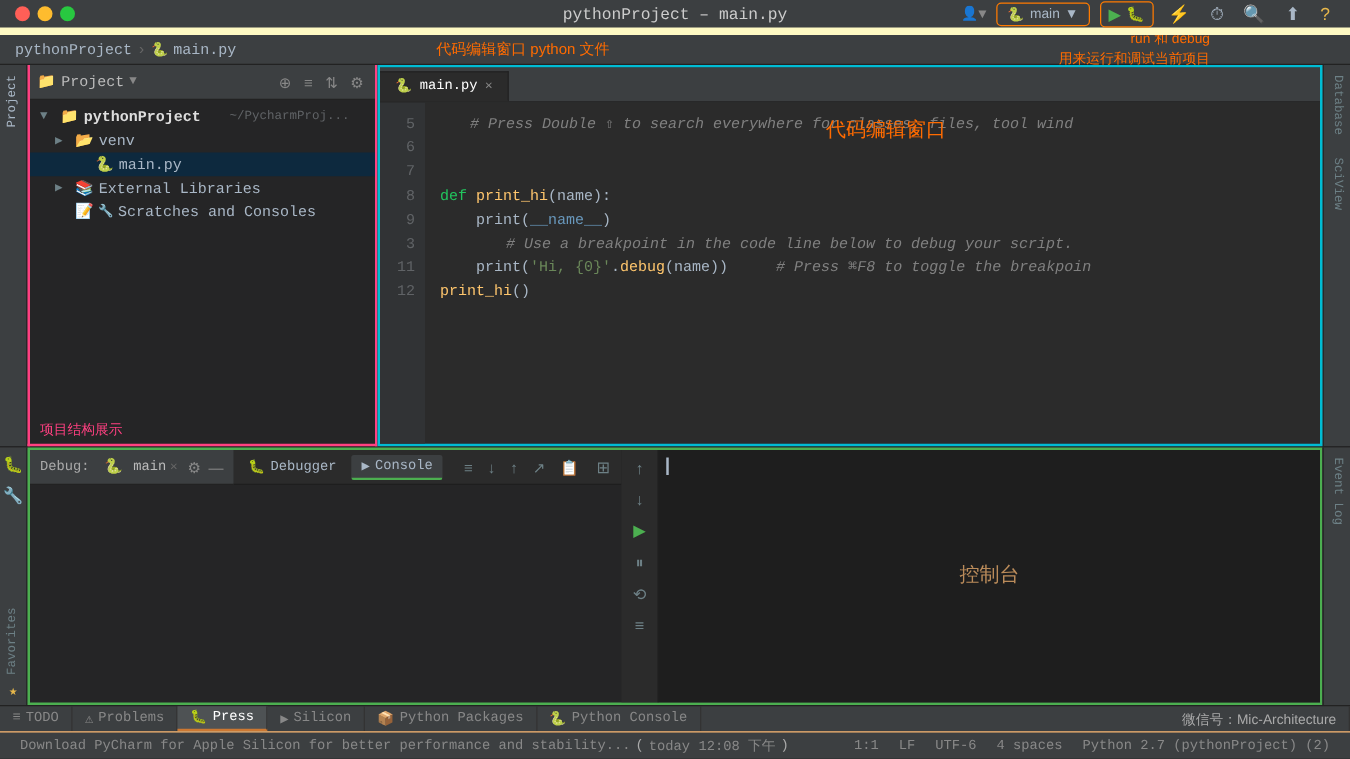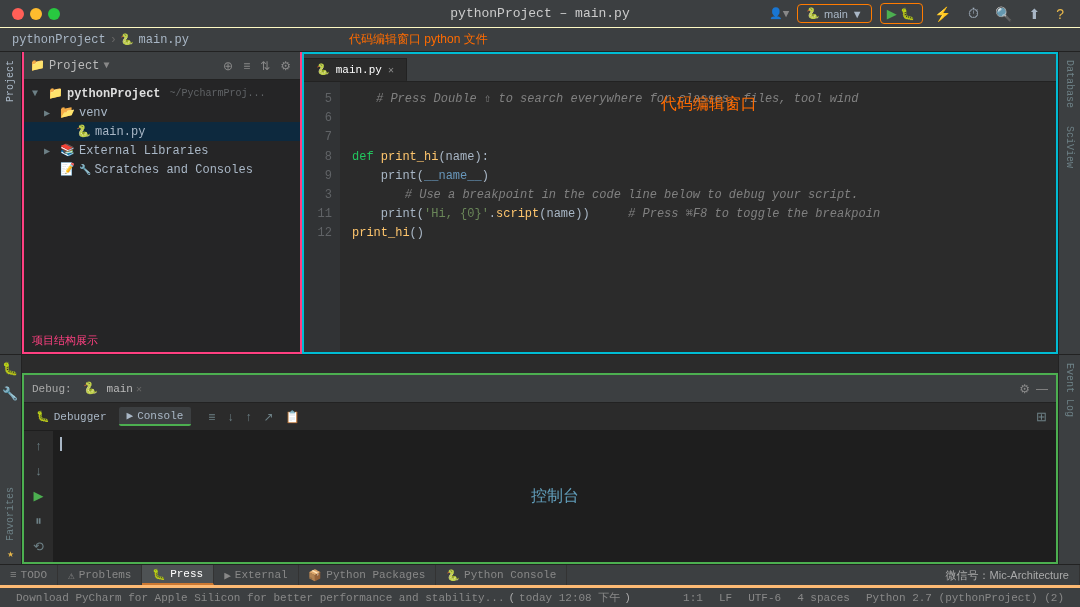--- a/index.html
+++ b/index.html
@@ -15,21 +15,21 @@
     }
 
     
     .titlebar {
       background: #3c3f41;
       height: 28px;
       display: flex;
       align-items: center;
       justify-content: center;
       position: relative;
-      border-bottom: 1px solid #fef9c3;
+      border-bottom: 6px solid #fef9c3;
     }
     .titlebar-traffic {
       position: absolute;
       left: 12px;
       display: flex;
       gap: 6px;
     }
     .traffic-btn {
       width: 12px;
       height: 12px;
@@ -294,22 +294,21 @@
       height: 220px;
       border-top: 1px solid #222;
     }
 
     
     .debug-panel {
       flex: 1;
       background: #252526;
       border: 2px solid #4caf50;
       display: flex;
-      flex-direction: column;
-      margin-top: 18px;
+      flex-direction: row;
     }
     .debug-header {
       background: #3c3f41;
       height: 28px;
       display: flex;
       align-items: center;
       padding: 0 8px;
       border-bottom: 1px solid #222;
       gap: 8px;
     }
@@ -371,36 +370,36 @@
       display: inline-block;
       width: 2px;
       height: 14px;
       background: #a9b7c6;
       vertical-align: middle;
       animation: blink 1s infinite;
     }
     @keyframes blink { 0%,100%{opacity:1} 50%{opacity:0} }
 
     .console-annotation {
-      color: #7dd3fc;
+      color: #fdba74;
       font-family: 'SimHei', 'Microsoft YaHei', sans-serif;
       font-size: 16px;
       opacity: 0.7;
     }
 
     
     .status-bar {
       height: 22px;
       background: #3c3f41;
       display: flex;
       align-items: center;
       padding: 0 8px;
       font-size: 11px;
       color: #888;
-      border-top: 3px solid #fdba74;
+      border-top: 1px solid #fdba74;
       gap: 0;
     }
     .status-item {
       padding: 0 8px;
       display: flex;
       align-items: center;
       gap: 4px;
       cursor: pointer;
       height: 100%;
       white-space: nowrap;
@@ -478,20 +477,24 @@
 
 <div class="breadcrumb-bar">
   <span class="breadcrumb-link">pythonProject</span>
   <span class="breadcrumb-sep">›</span>
   <span class="breadcrumb-file">
     <span class="file-icon">🐍</span>
     <span>main.py</span>
   </span>
 
   <span style="margin-left:160px; color:#ff6b00; font-family:'SimHei','Microsoft YaHei',sans-serif; font-size:12px;">代码编辑窗口 python 文件</span>
+  <span style="margin-left:auto; color:#ff6b00; font-family:'SimHei','Microsoft YaHei',sans-serif; font-size:11px; margin-right:100px; white-space:nowrap; text-align:right; line-height:1.4;">
+    <span>run 和 debug</span><br>
+    <span>用来运行和调试当前项目</span>
+  </span>
 </div>
 
 <div style="display:flex; flex-direction:column; height:calc(607px - 28px - 24px);">
 
   <div class="main-layout" style="height:310px; display:flex;">
 
     <div class="left-strip">
       <span class="strip-label active">Project</span>
     </div>
 
@@ -508,21 +511,21 @@
           <button class="panel-tool-btn">⇅</button>
           <button class="panel-tool-btn">⚙</button>
         </div>
       </div>
       <div class="file-tree">
 
         <div class="tree-item">
           <span class="tree-arrow">▼</span>
           <span style="color:#e8b84b;">📁</span>
           <span class="project-root">pythonProject</span>
-          <span style="color:#606366; font-size:10px; margin-left:5px;">~/PycharmProj...</span>
+          <span style="color:#606366; font-size:10px; margin-left:19px;">~/PycharmProj...</span>
         </div>
 
         <div class="tree-item tree-indent-1">
           <span class="tree-arrow">▶</span>
           <span style="color:#a5c261;">📂</span>
           <span>venv</span>
         </div>
 
         <div class="tree-item tree-indent-2 active" style="background:#0d293e;">
           <span class="tree-arrow"></span>
@@ -565,21 +568,21 @@
           <div>11</div>
           <div>12</div>
         </div>
         <div class="code-content">
           <div><span class="code-comment"># Press Double ⇧ to search everywhere for classes, files, tool wind</span></div>
           <div>&nbsp;</div>
           <div>&nbsp;</div>
           <div><span class="code-keyword">def </span><span class="code-function">print_hi</span><span>(name):</span></div>
           <div>&nbsp;&nbsp;&nbsp;&nbsp;<span class="code-builtin">print</span>(<span class="code-special">__name__</span>)</div>
           <div>&nbsp;&nbsp;&nbsp;&nbsp;<span class="code-comment"># Use a breakpoint in the code line below to debug your script.</span></div>
-          <div>&nbsp;&nbsp;&nbsp;&nbsp;<span class="code-builtin">print</span>(<span class="code-string">'Hi, {0}'</span>.<span class="code-function">script</span>(name))&nbsp;&nbsp;<span class="code-comment"># Press ⌘F8 to toggle the breakpoin</span></div>
+          <div>&nbsp;&nbsp;&nbsp;&nbsp;<span class="code-builtin">print</span>(<span class="code-string">'Hi, {0}'</span>.<span class="code-function">debug</span>(name))&nbsp;&nbsp;<span class="code-comment"># Press ⌘F8 to toggle the breakpoin</span></div>
           <div><span class="code-function">print_hi</span>()</div>
         </div>
       </div>
       <div class="editor-annotation">代码编辑窗口</div>
     </div>
 
     <div class="right-strip">
       <span class="right-strip-label">Database</span>
       <span class="right-strip-label" style="margin-top:10px;">SciView</span>
     </div>
@@ -664,21 +667,21 @@
     <div class="bottom-tab">
       <span>⚠</span>
       <span>Problems</span>
     </div>
     <div class="bottom-tab active">
       <span>🐛</span>
       <span>Press</span>
     </div>
     <div class="bottom-tab">
       <span>▶</span>
-      <span>External</span>
+      <span>Silicon</span>
     </div>
     <div class="bottom-tab">
       <span>📦</span>
       <span>Python Packages</span>
     </div>
     <div class="bottom-tab">
       <span>🐍</span>
       <span>Python Console</span>
     </div>
 

